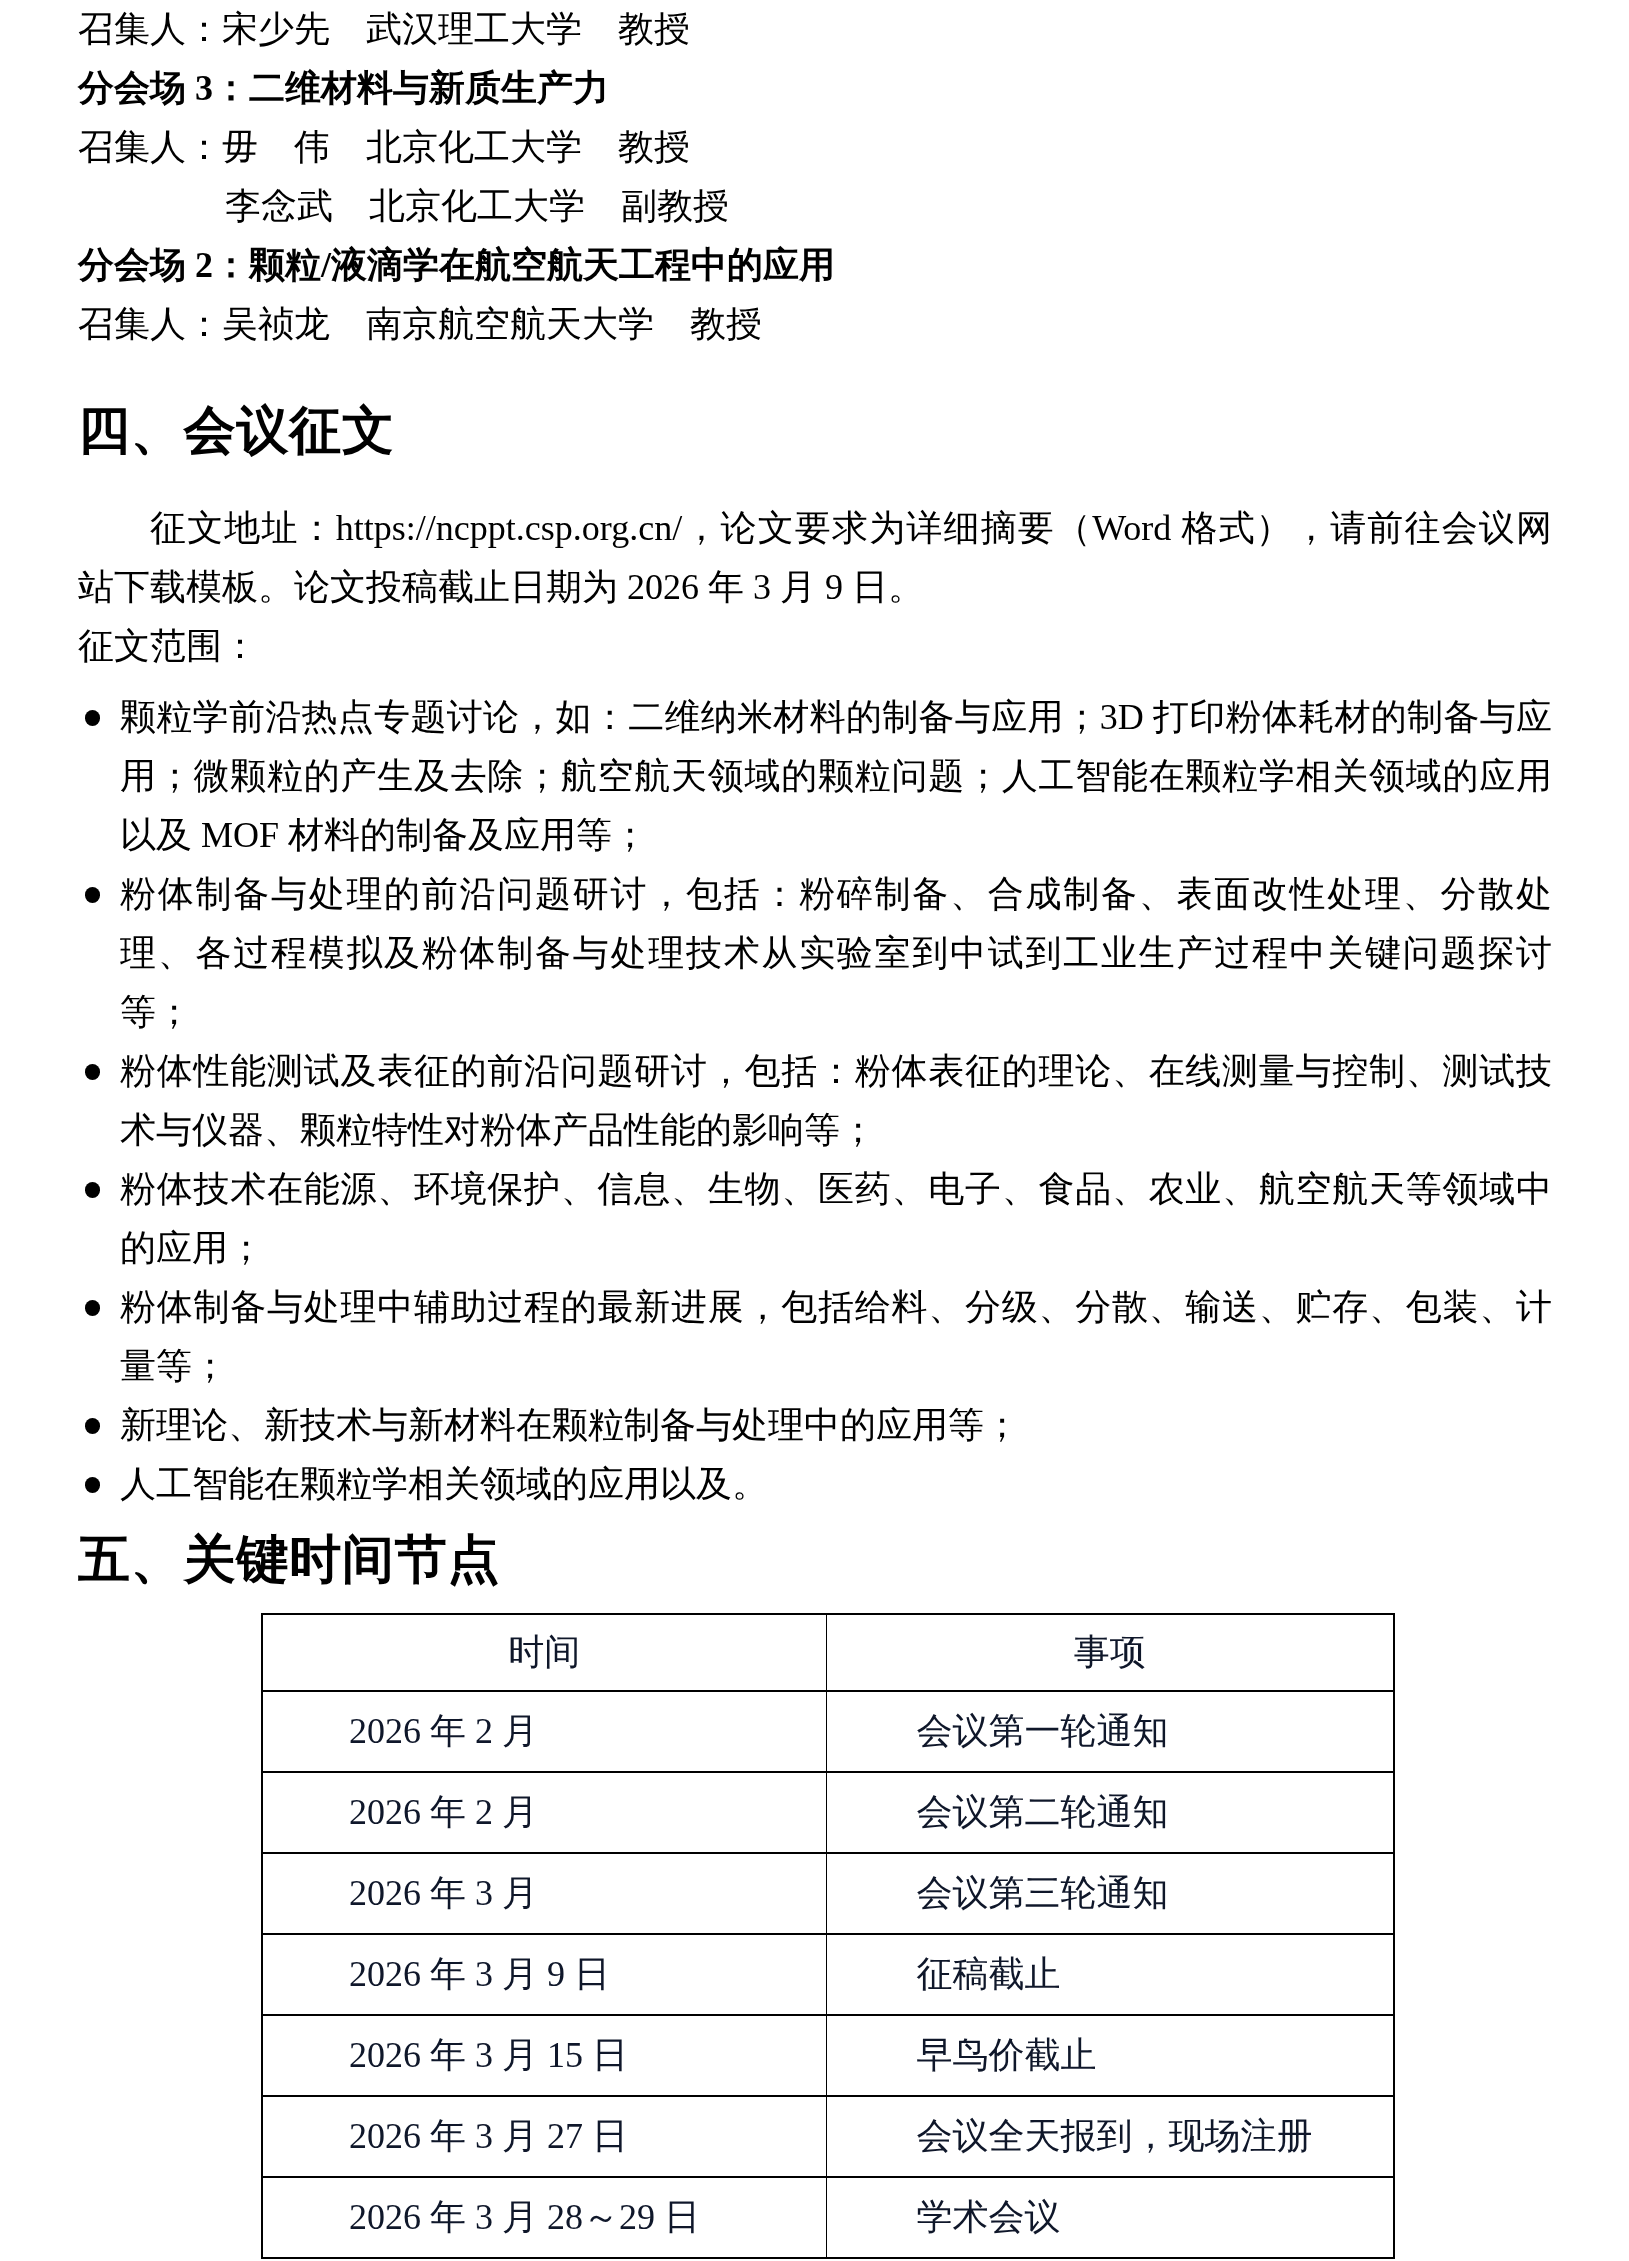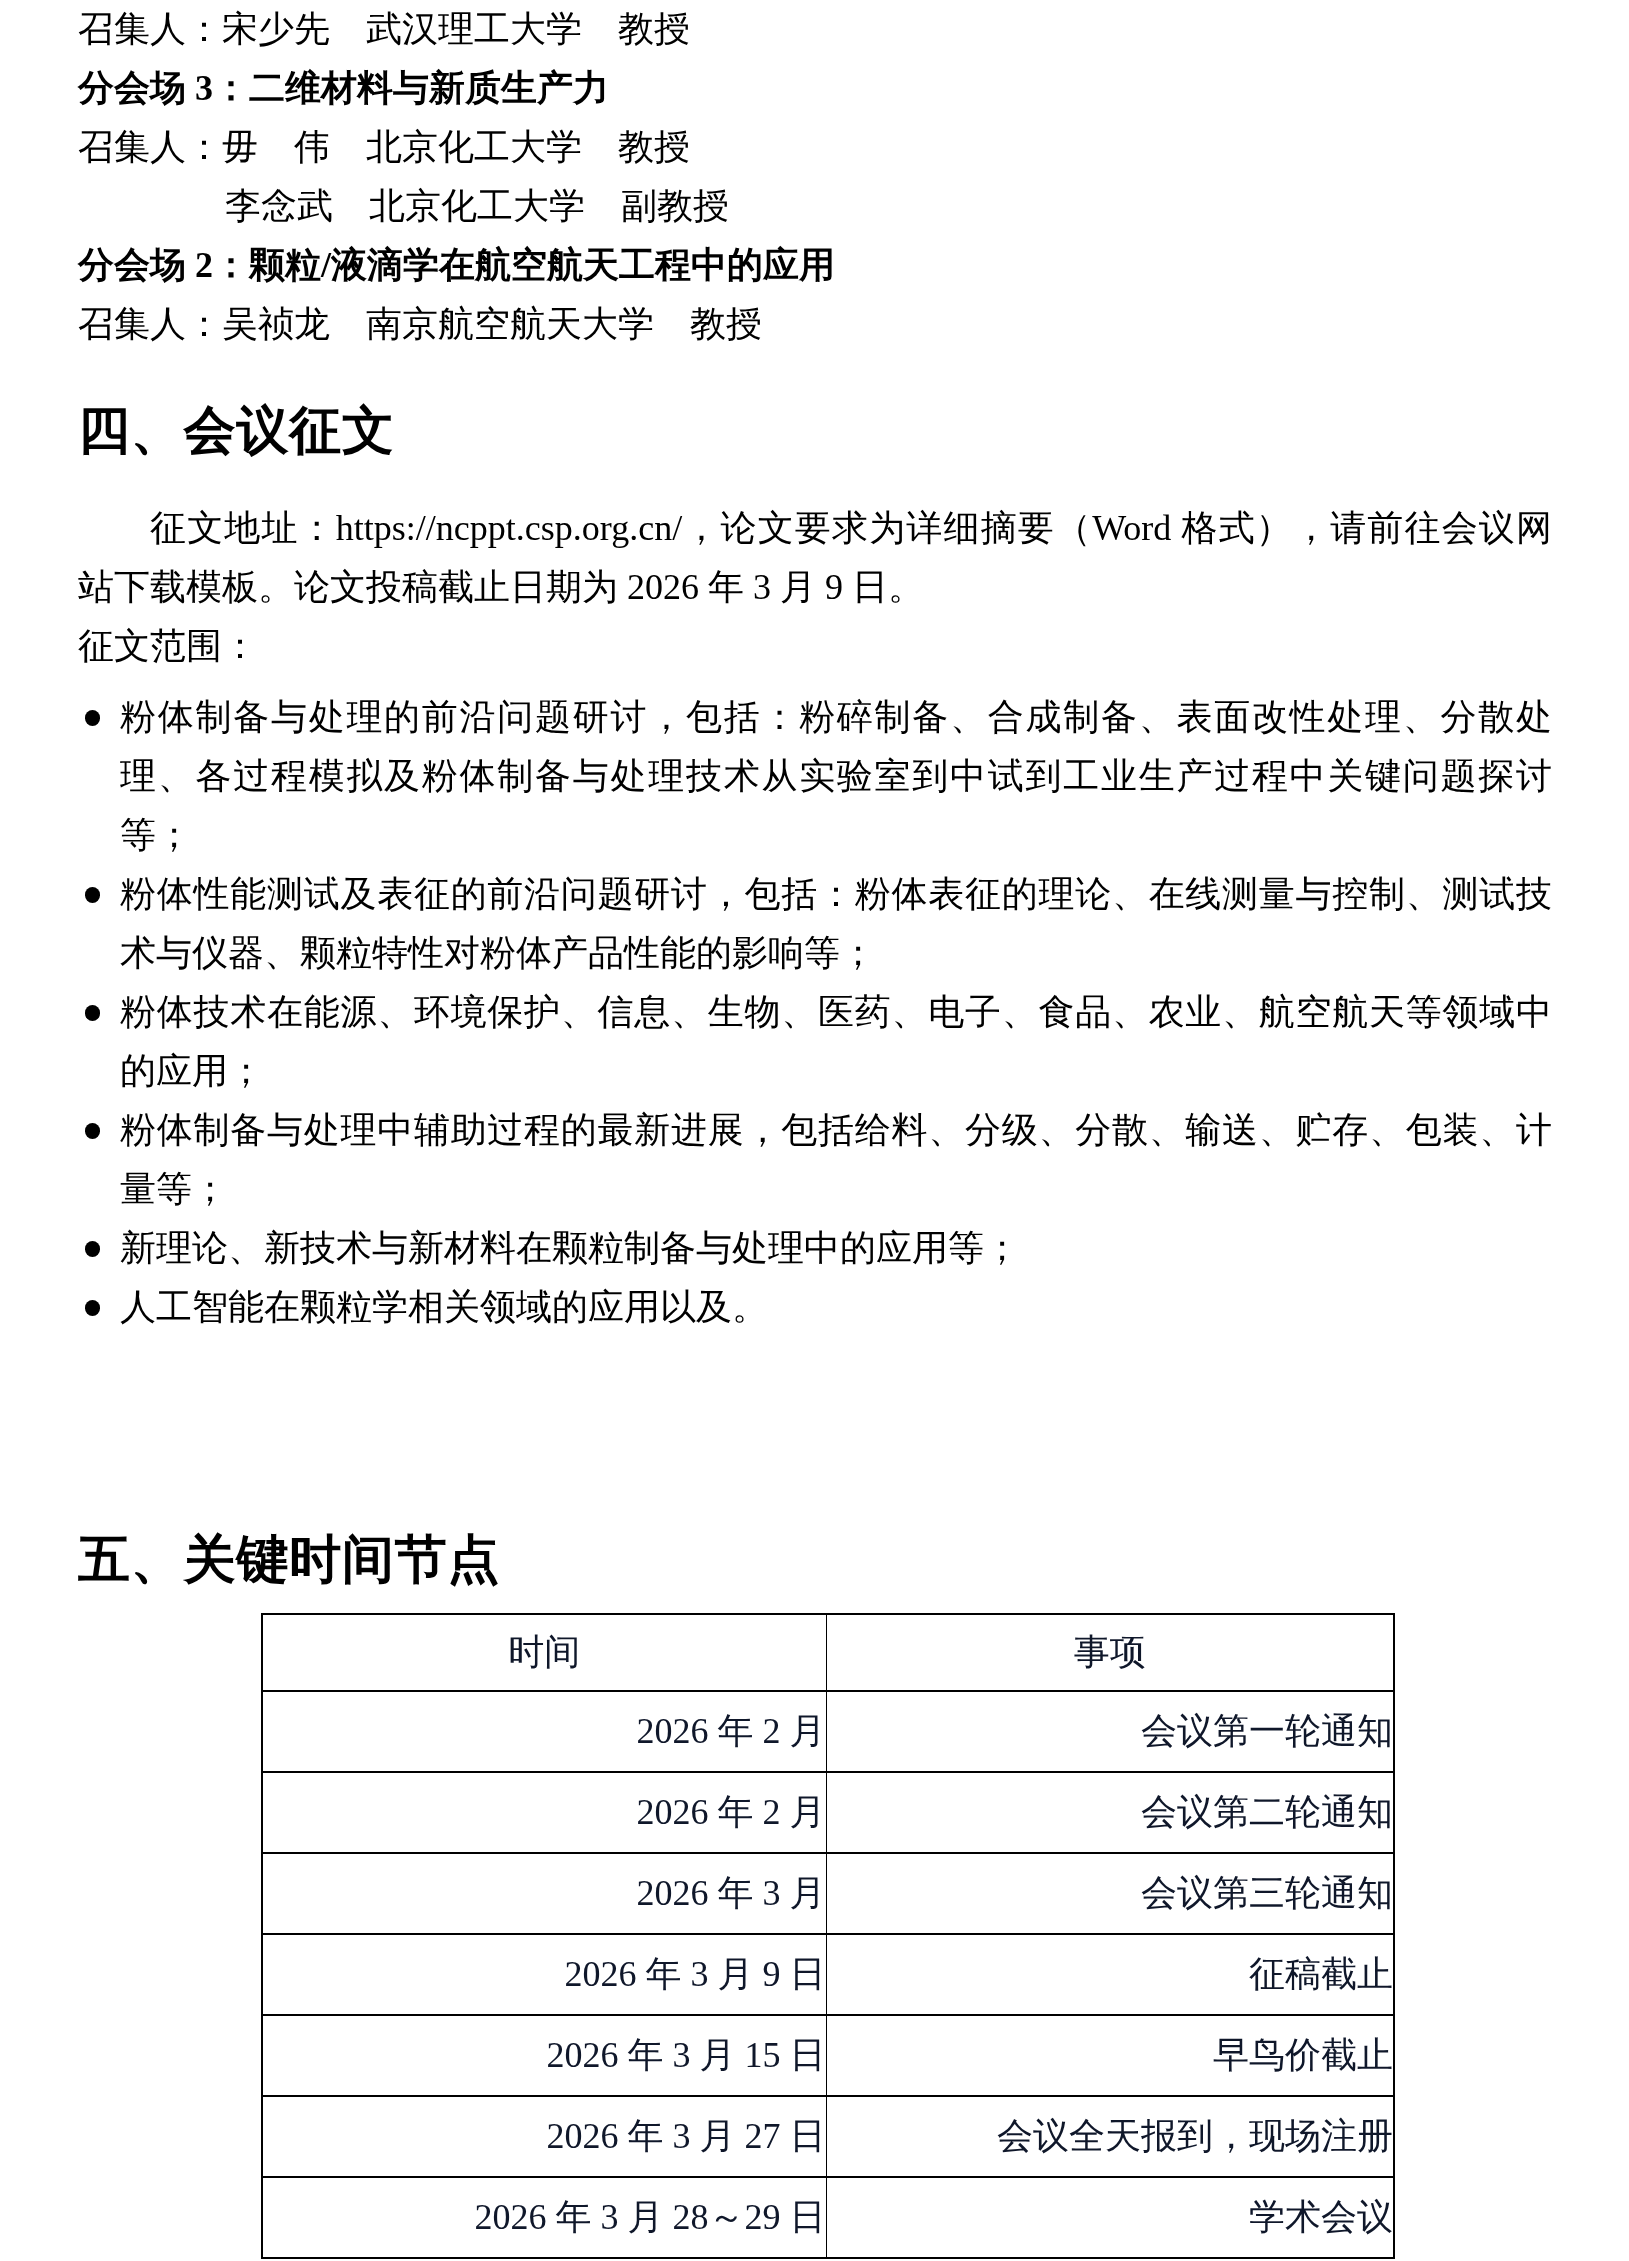--- a/index.html
+++ b/index.html
@@ -77,21 +77,20 @@
     font-size: 36px;
     color: #0f172a;
   }
   .timeline-table col.c1 { width: 564px; }
   .timeline-table col.c2 { width: 568px; }
   .timeline-table th, .timeline-table td {
     border-left: 1.6px solid #000000;
     border-right: 1.6px solid #000000;
     padding: 0;
     font-weight: normal;
-    text-align: right;
   }
   .timeline-table tr {
     border-top: 2.4px solid #000000;
     border-bottom: 2.4px solid #000000;
   }
   .timeline-table { border: 2.4px solid #000000; }
   .timeline-table th {
     height: 75px;
     text-align: center;
     vertical-align: middle;
@@ -119,20 +118,23 @@
   </div>
 
   <div class="sec-heading h4">四、会议征文</div>
 
   <div class="para-block">
     <p class="para first-indent">征文地址：https://ncppt.csp.org.cn/，论文要求为详细摘要（Word 格式），请前往会议网站下载模板。论文投稿截止日期为 2026 年 3 月 9 日。</p>
     <p class="para">征文范围：</p>
   </div>
 
   <div class="bullets">
+    <div class="bullet-item">
+      <span class="bullet-dot"></span><span>颗粒学前沿热点专题讨论，如：二维纳米材料的制备与应用；3D 打印粉体耗材的制备与应用；微颗粒的产生及去除；航空航天领域的颗粒问题；人工智能在颗粒学相关领域的应用以及 MOF 材料的制备及应用等；</span>
+    </div>
     <div class="bullet-item">
       <span class="bullet-dot"></span><span>粉体制备与处理的前沿问题研讨，包括：粉碎制备、合成制备、表面改性处理、分散处理、各过程模拟及粉体制备与处理技术从实验室到中试到工业生产过程中关键问题探讨等；</span>
     </div>
     <div class="bullet-item">
       <span class="bullet-dot"></span><span>粉体性能测试及表征的前沿问题研讨，包括：粉体表征的理论、在线测量与控制、测试技术与仪器、颗粒特性对粉体产品性能的影响等；</span>
     </div>
     <div class="bullet-item">
       <span class="bullet-dot"></span><span>粉体技术在能源、环境保护、信息、生物、医药、电子、食品、农业、航空航天等领域中的应用；</span>
     </div>
     <div class="bullet-item">

